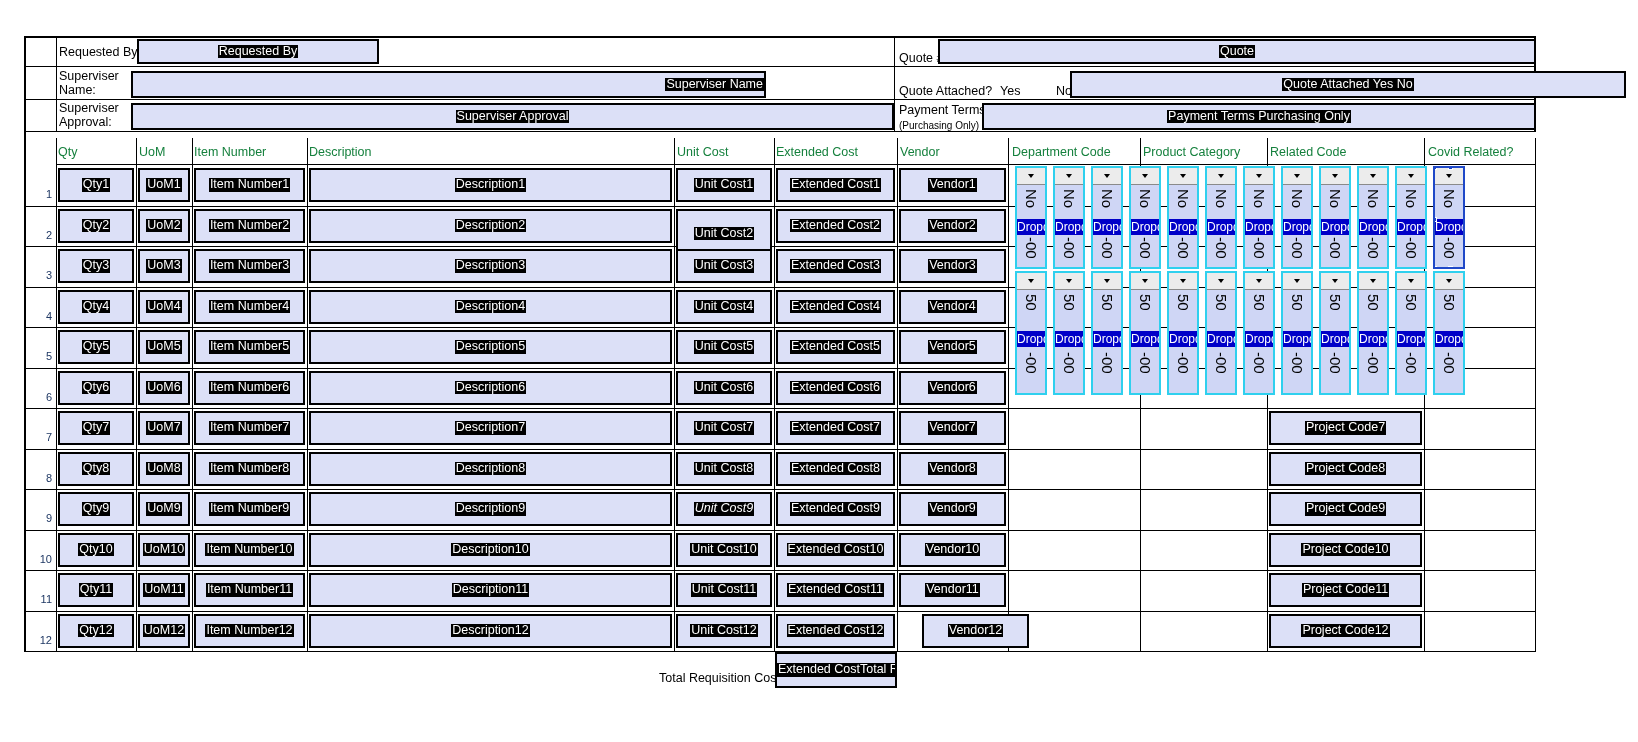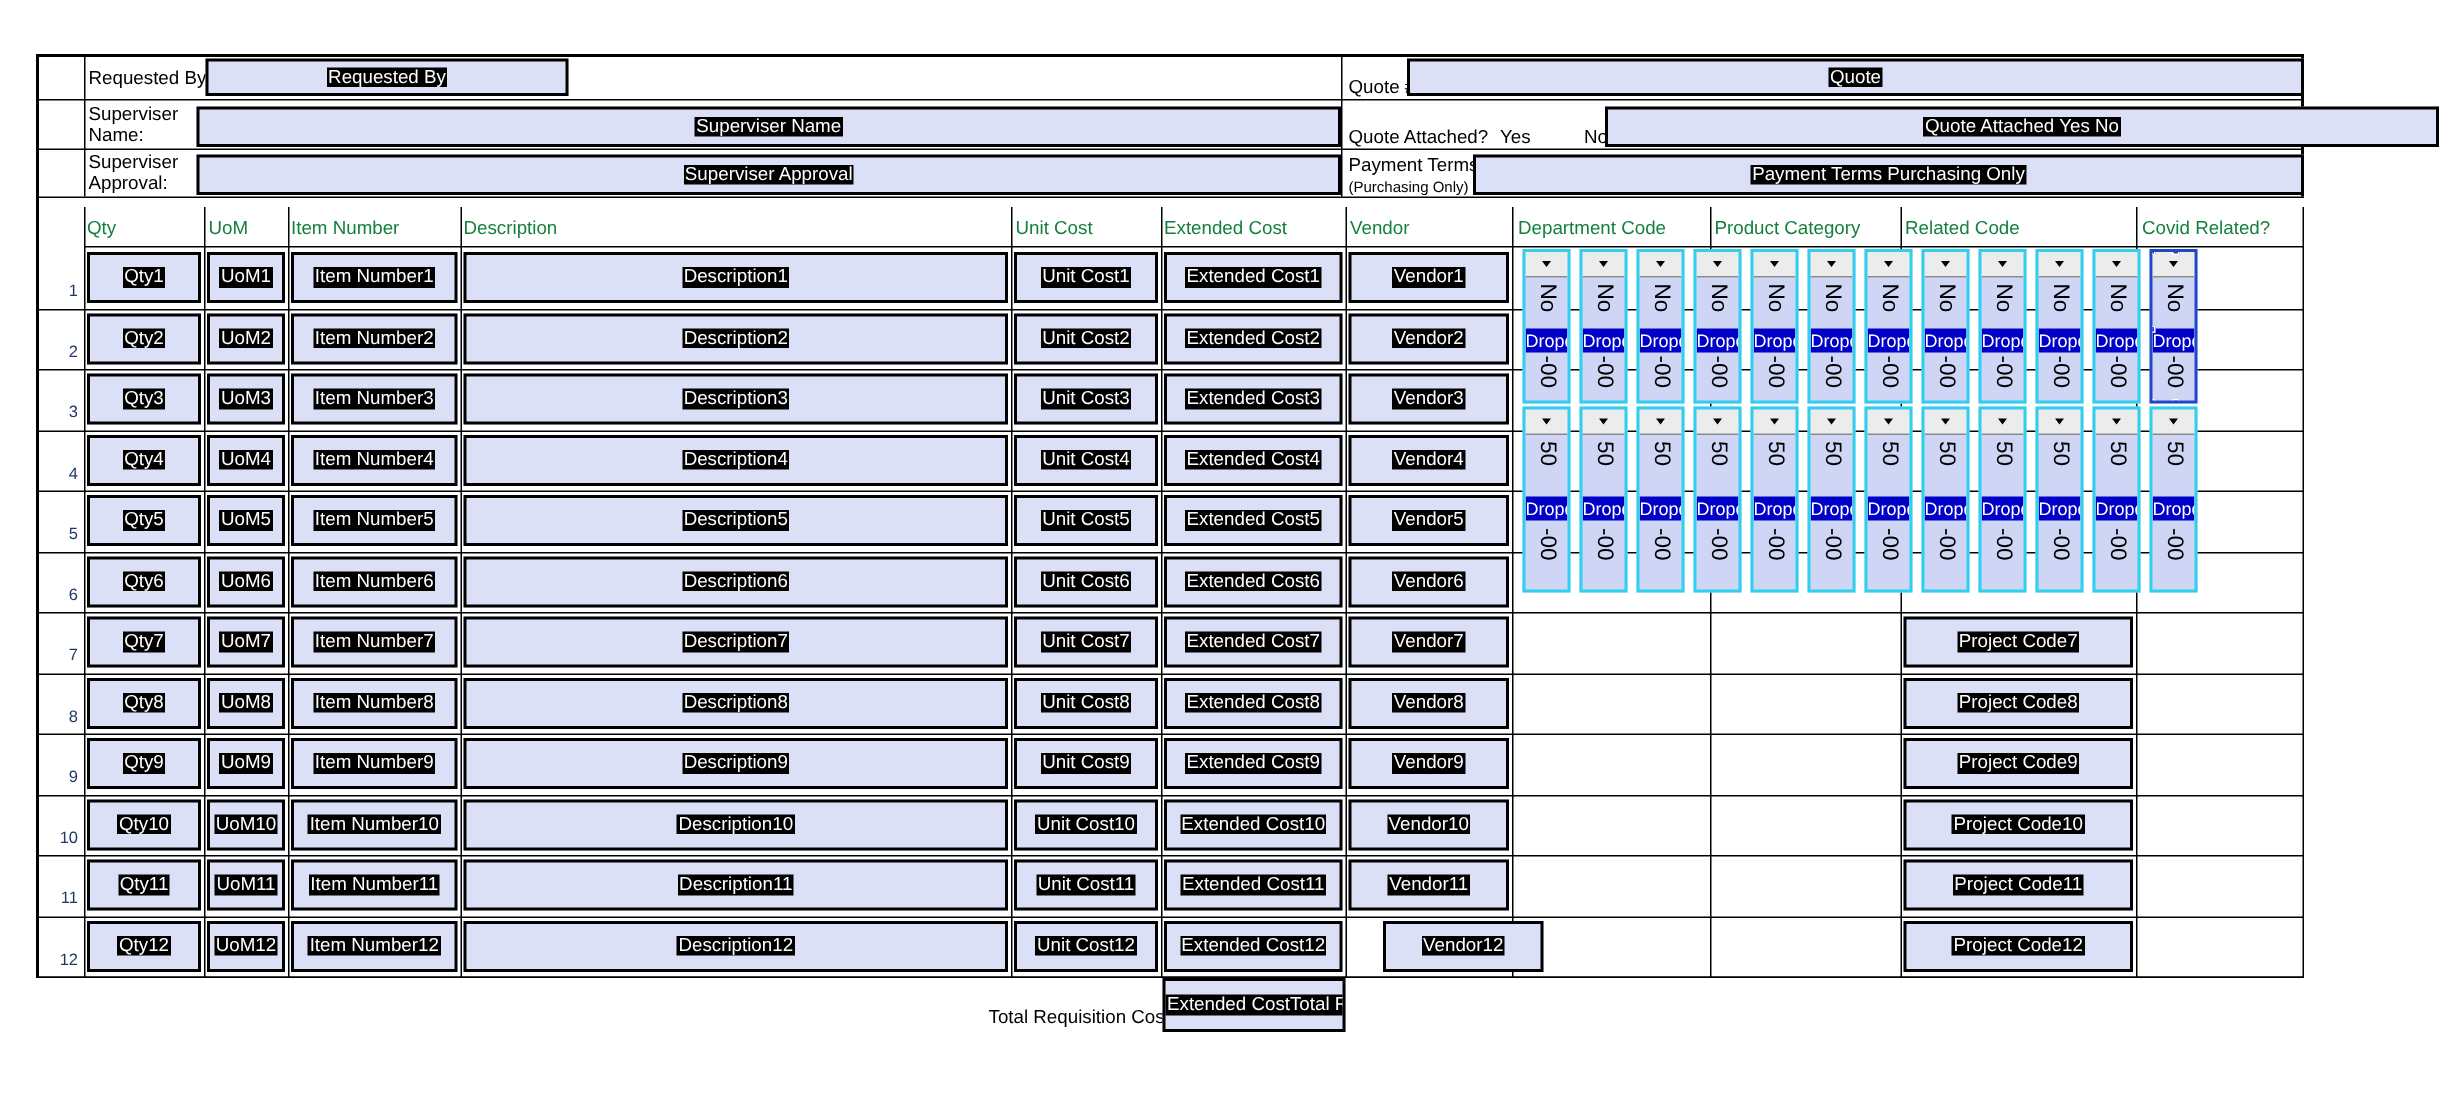--- a/index.html
+++ b/index.html
@@ -56,21 +56,21 @@
   <div class="thin" style="left:24px;top:131px;width:1512px;height:1px;"></div>
   <div class="thin" style="left:894px;top:36px;width:1px;height:95px;"></div>
 
   <div class="hdrlabel" style="left:59px;top:45px;">Requested By:</div>
   <div class="abs cellbox" style="left:137px;top:39px;width:242px;height:25px;">
     <span class="ctrltext">Requested By</span>
   </div>
 
   <div class="hdrlabel" style="left:59px;top:69px;">Superviser</div>
   <div class="hdrlabel" style="left:59px;top:83px;">Name:</div>
-  <div class="abs cellbox" style="left:131px;top:71px;width:763px;height:27px;">
+  <div class="abs cellbox" style="left:131px;top:71px;width:635px;height:27px;justify-content:flex-end;">
     <span class="ctrltext">Superviser Name</span>
   </div>
 
   <div class="hdrlabel" style="left:59px;top:101px;">Superviser</div>
   <div class="hdrlabel" style="left:59px;top:115px;">Approval:</div>
   <div class="abs cellbox" style="left:131px;top:103px;width:763px;height:27px;">
     <span class="ctrltext">Superviser Approval</span>
   </div>
 
   <div class="hdrlabel" style="left:899px;top:51px;">Quote #</div>
@@ -150,21 +150,21 @@
       </div>
       <div class="abs cellbox" style="left: 138px; top: 208.5px; width: 52px; height: 34px;">
         <span class="ctrltext">UoM2</span>
       </div>
       <div class="abs cellbox" style="left: 194px; top: 208.5px; width: 111px; height: 34px;">
         <span class="ctrltext">Item Number2</span>
       </div>
       <div class="abs cellbox" style="left: 309px; top: 208.5px; width: 363px; height: 34px;">
         <span class="ctrltext">Description2</span>
       </div>
-      <div class="abs cellbox" style="left: 676px; top: 208.5px; width: 96px; height: 34px;">
+      <div class="abs cellbox" style="left: 676px; top: 208.5px; width: 96px; height: 50px;">
         <span class="ctrltext">Unit Cost2</span>
       </div>
       <div class="abs cellbox" style="left: 776px; top: 208.5px; width: 119px; height: 34px;">
         <span class="ctrltext">Extended Cost2</span>
       </div>
       <div class="abs cellbox" style="left: 899px; top: 208.5px; width: 107px; height: 34px;">
         <span class="ctrltext">Vendor2</span>
       </div>
       <div class="rownum" style="left: 26px; width: 26px; top: 269px;">3</div>
       <div class="thin" style="left: 24px; top: 287px; width: 1512px; height: 1px;"></div>
@@ -317,21 +317,21 @@
       </div>
       <div class="abs cellbox" style="left: 138px; top: 492px; width: 52px; height: 34px;">
         <span class="ctrltext">UoM9</span>
       </div>
       <div class="abs cellbox" style="left: 194px; top: 492px; width: 111px; height: 34px;">
         <span class="ctrltext">Item Number9</span>
       </div>
       <div class="abs cellbox" style="left: 309px; top: 492px; width: 363px; height: 34px;">
         <span class="ctrltext">Description9</span>
       </div>
-      <div class="abs cellbox" style="left: 676px; top: 492px; width: 96px; height: 34px;">
+      <div class="abs cellbox" style="left: 676px; top: 492px; width: 96px; height: 34px; font-style: italic;">
         <span class="ctrltext">Unit Cost9</span>
       </div>
       <div class="abs cellbox" style="left: 776px; top: 492px; width: 119px; height: 34px;">
         <span class="ctrltext">Extended Cost9</span>
       </div>
       <div class="abs cellbox" style="left: 899px; top: 492px; width: 107px; height: 34px;">
         <span class="ctrltext">Vendor9</span>
       </div>
       <div class="abs cellbox" style="left: 1269px; top: 492px; width: 153px; height: 34px;">
         <span class="ctrltext">Project Code9</span>

